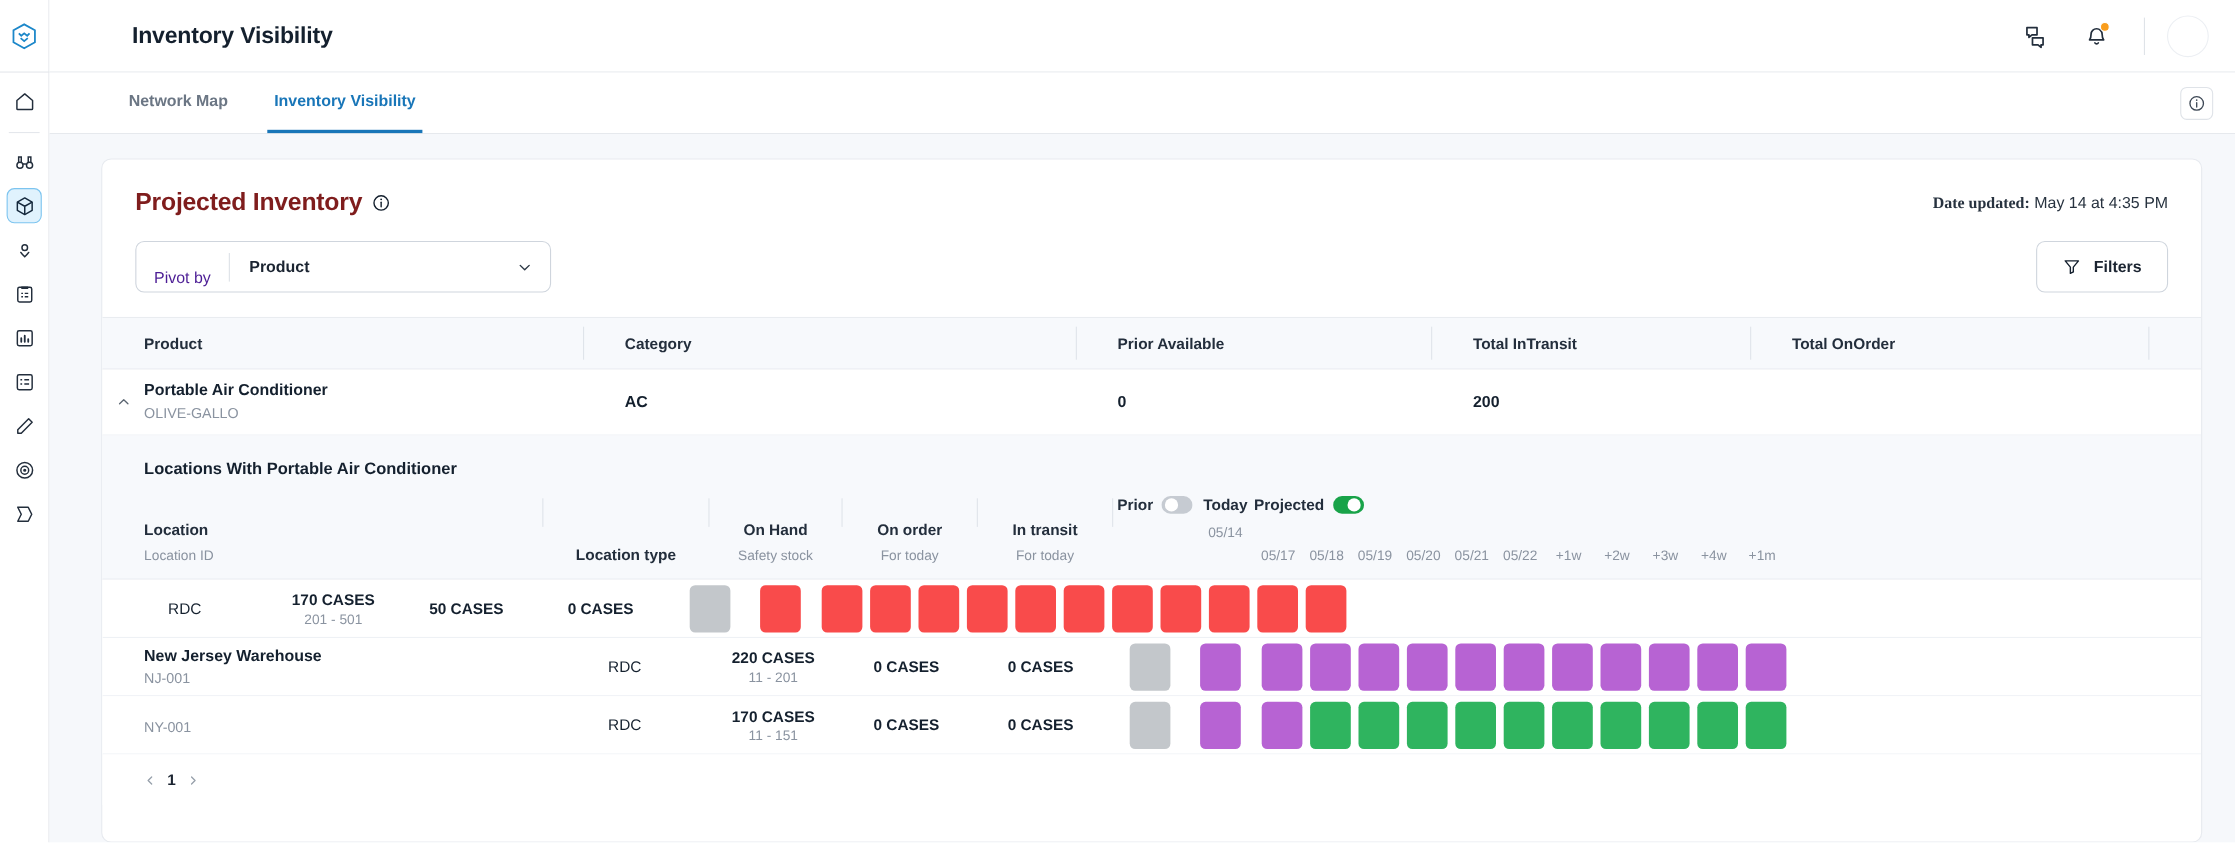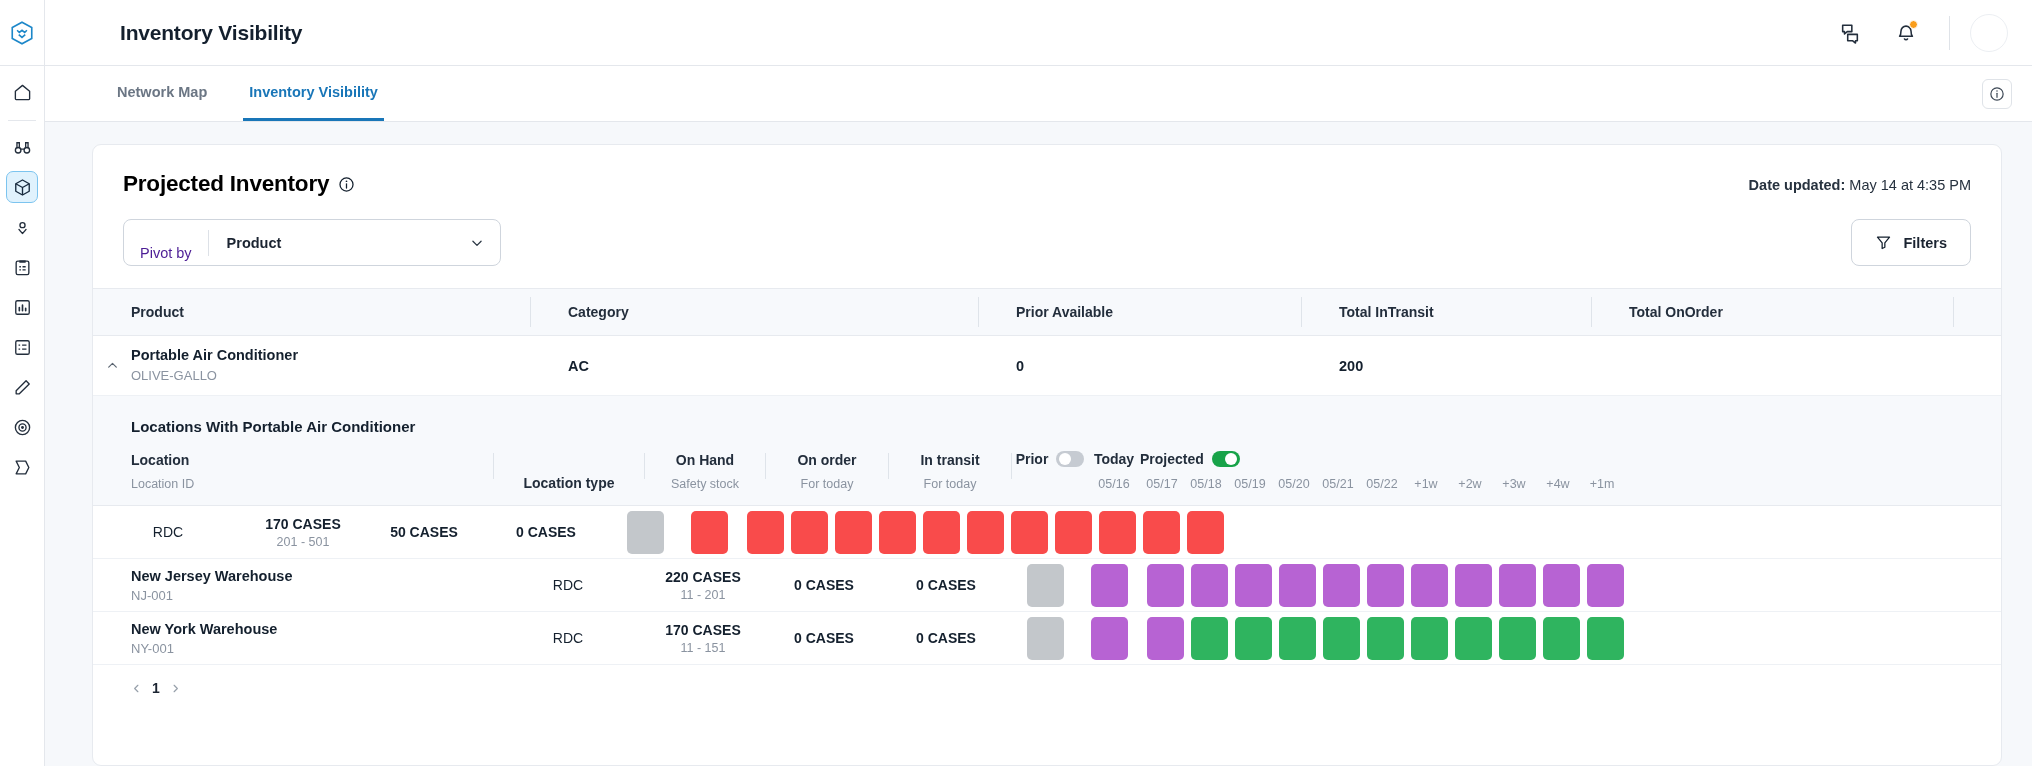--- a/index.html
+++ b/index.html
@@ -74,24 +74,24 @@
   }
 
   
   .main { flex: 1; background: #f6f8fb; padding: 22px 30px 0 47px; overflow: hidden; }
   .card {
     background: #fff; border: 1px solid #e7eaef; border-radius: 9px;
     height: 100%; padding: 0; display: flex; flex-direction: column;
   }
   .card-head { padding: 26px 30px 0 30px; }
   .card-head-row { display: flex; align-items: flex-start; }
-  .page-title { font-size: 22.5px; font-weight: 700; color: #000000; letter-spacing: -0.2px; display: flex; align-items: center; gap: 9px; }
+  .page-title { font-size: 22.5px; font-weight: 700; color: #7f1d1d; letter-spacing: -0.2px; display: flex; align-items: center; gap: 9px; }
   .head-spacer { flex: 1; }
   .date-updated { font-size: 14.5px; color: #27323f; padding-top: 6px; }
-  .date-updated b { font-weight: 700; }
+  .date-updated b { font-weight: 700; font-family: Liberation Serif, serif; }
 
   .controls-row { display: flex; align-items: center; margin-top: 22px; }
   .pivot {
     width: 378px; height: 47px; border: 1px solid #cfd5dd; border-radius: 8px;
     display: flex; align-items: center; background: #fff; cursor: pointer;
   }
   .pivot-label { font-size: 14.5px; color: #4c1d95; padding: 0 16px; margin-top: 21px; }
   .pivot-divider { width: 1px; height: 26px; background: #dde1e7; }
   .pivot-value { font-size: 14.5px; font-weight: 700; color: #1b2431; padding-left: 18px; flex: 1; }
   .pivot-caret { padding-right: 16px; color: #404b59; }
@@ -157,21 +157,21 @@
   .switch.off { background: #c6cbd2; }
   .switch.on { background: #18a349; }
   .switch .knob { position: absolute; top: 2px; width: 12px; height: 12px; border-radius: 50%; background: #fff; }
   .switch.off .knob { left: 3px; }
   .switch.on .knob { right: 3px; }
   .tg-dates { display: flex; margin-top: 10px; }
   .tg-date { font-size: 12.5px; color: #8a93a0; width: 44px; text-align: center; }
 
   .prior-col { width: 76px; display: flex; justify-content: center; }
   .today-col { width: 52px; }
-  .proj-col { flex: 1; }
+  .proj-col { flex: 1; gap: 21px; }
 
   
   .loc-rows { background: #fff; overflow: hidden; }
   .lrow { height: 53px; display: flex; align-items: center; border-bottom: 1px solid #eef1f5; background: #fff; }
   .lc.name { width: 400px; padding-left: 38px; }
   .lc.type { width: 150px; text-align: center; font-size: 14px; font-weight: 400; color: #14202e; }
   .lc.onhand { width: 120px; text-align: center; }
   .lc.onorder { width: 122px; text-align: center; font-size: 14px; font-weight: 700; color: #14202e; }
   .lc.intransit { width: 122px; text-align: center; font-size: 14px; font-weight: 700; color: #14202e; }
   .l-name { font-size: 14.5px; font-weight: 700; color: #14202e; line-height: 1.35; }
@@ -414,21 +414,21 @@
                     <span class="switch off">
                         <span class="knob"></span>
                       </span>
                   </div>
                 </div>
                 <div class="tg-block today-col">
                   <div class="tg-top">
                     <span class="tg-label">Today</span>
                   </div>
                   <div class="tg-dates">
-                    <span class="tg-date">05/16</span>
+                    <span class="tg-date">05/14</span>
                   </div>
                 </div>
                 <div class="tg-block proj-col">
                   <div class="tg-top" style="align-self:flex-start">
                     <span class="tg-label">Projected</span>
                     <span class="switch on">
                         <span class="knob"></span>
                       </span>
                   </div>
                   <div class="tg-dates" id="proj-dates" style="align-self:flex-start">
@@ -555,21 +555,20 @@
                       <span class="swatch" style="background:#b763d3"></span>
                     </span>
                     <span style="width:44px;display:flex;justify-content:center">
                       <span class="swatch" style="background:#b763d3"></span>
                     </span>
       </span>
     </div>
               </div>
               <div class="lrow">
     <div class="lc name">
-      <div class="l-name">New York Warehouse</div>
       <div class="l-sub">NY-001</div>
     </div>
     <div class="lc type">RDC</div>
     <div class="lc onhand">
       <div class="l-main">170 CASES</div>
       <div class="l-range">11 - 151</div>
     </div>
     <div class="lc onorder">0 CASES</div>
     <div class="lc intransit">0 CASES</div>
     <div class="cells">

